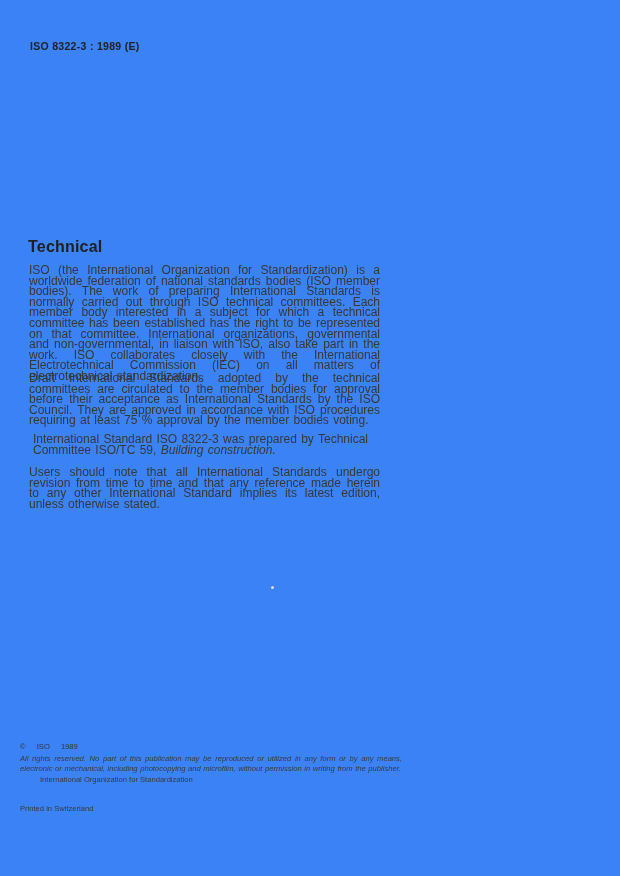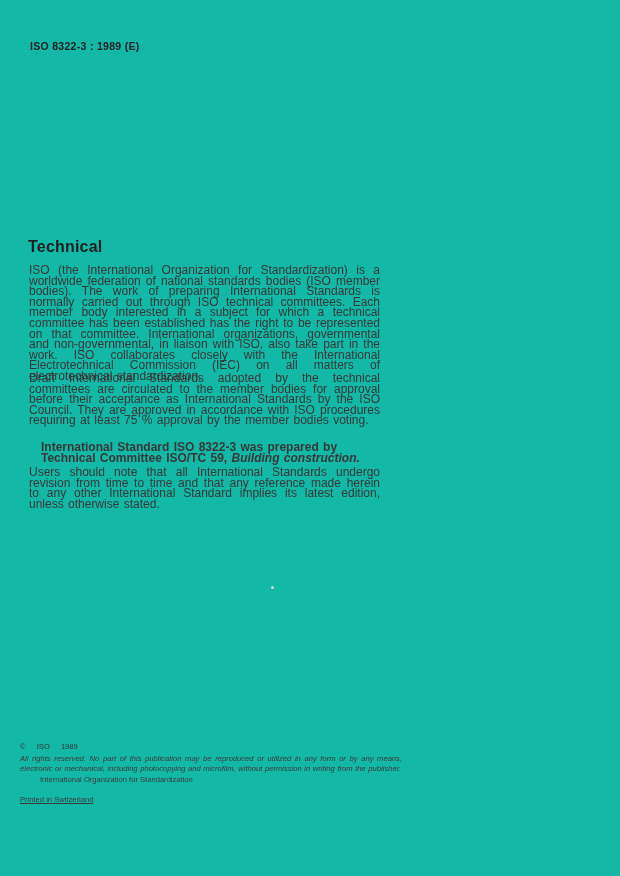--- a/index.html
+++ b/index.html
@@ -4,21 +4,21 @@
 <style>
   html, body {
     margin: 0;
     padding: 0;
     background: #ffffff;
   }
   .page {
     position: relative;
     width: 620px;
     height: 876px;
-    background: #14b8a6;
+    background: #3b82f6;
     font-family: "Liberation Sans", sans-serif;
     color: #2e2e2e;
     overflow: hidden;
   }
   .doc-number {
     position: absolute;
     left: 30px;
     top: 40px;
     font-size: 10.5px;
     font-weight: bold;
@@ -74,38 +74,37 @@
   }
   .rights-par {
     text-align: justify;
     word-spacing: 0.5px;
     font-style: italic;
   }
   .indented {
     margin-left: 20px;
   }
   .printed-line {
-    margin-top: 10px;
-    text-decoration: underline;
+    margin-top: 19px;
   }
 </style>
 </head>
 <body>
 
 <div class="page">
 
   <div class="doc-number">ISO 8322-3 : 1989 (E)</div>
 
   <h1 class="foreword-heading" style="margin:0;">Technical</h1>
 
   <p class="body-par par-1" style="margin:0;">ISO (the International Organization for Standardization) is a worldwide federation of national standards bodies (ISO member bodies). The work of preparing International Standards is normally carried out through ISO technical committees. Each member body interested in a subject for which a technical committee has been established has the right to be represented on that committee. International organizations, governmental and non-governmental, in liaison with ISO, also take part in the work. ISO collaborates closely with the International Electrotechnical Commission (IEC) on all matters of electrotechnical standardization.</p>
 
   <p class="body-par par-2" style="margin:0;">Draft International Standards adopted by the technical committees are circulated to the member bodies for approval before their acceptance as International Standards by the ISO Council. They are approved in accordance with ISO procedures requiring at least 75 % approval by the member bodies voting.</p>
 
-  <p class="body-par par-3" style="margin:12px;font-weight:bold;"><span>International Standard ISO 8322-3 was prepared by Technical Committee ISO/TC 59, </span><span class="italic">Building construction.</span></p>
+  <p class="body-par par-3" style="margin:4px;"><span>International Standard ISO 8322-3 was prepared by Technical Committee ISO/TC 59, </span><span class="italic">Building construction.</span></p>
 
   <p class="body-par par-4" style="margin:0;">Users should note that all International Standards undergo revision from time to time and that any reference made herein to any other International Standard implies its latest edition, unless otherwise stated.</p>
 
   <div class="speck"></div>
 
   <div class="footer">
     <div class="copyright-line">© ISO 1989</div>
     <div class="rights-par">All rights reserved. No part of this publication may be reproduced or utilized in any form or by any means, electronic or mechanical, including photocopying and microfilm, without permission in writing from the publisher.</div>
     <div class="indented">International Organization for Standardization</div>
     <div class="printed-line">Printed in Switzerland</div>

